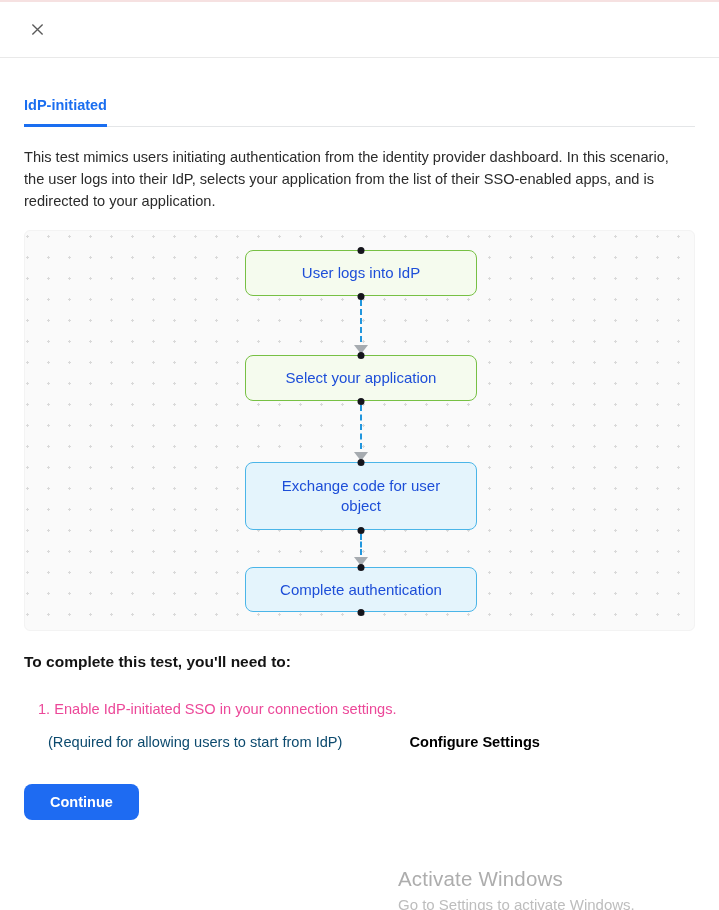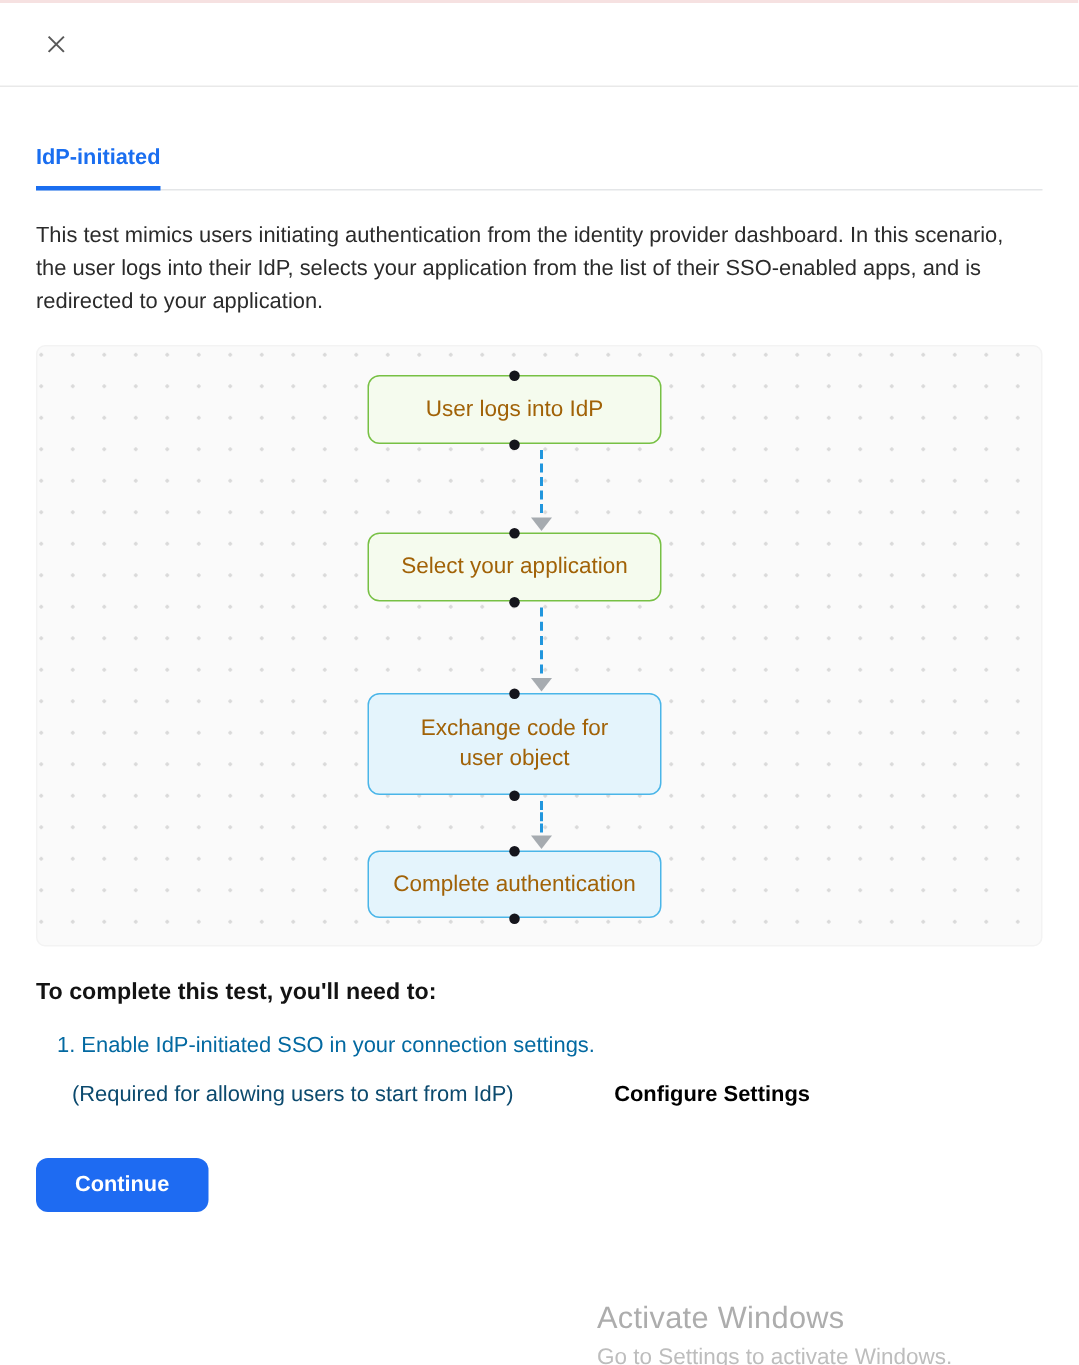--- a/index.html
+++ b/index.html
@@ -25,23 +25,23 @@
   .tab.inactive { color:#222426; margin-left:31px; }
 
   
   .description { margin-top:19px; font-size:14.6px; line-height:22px; color:#2b2b2b; width:668px; }
 
   
   .diagram { position:relative; margin-top:18px; width:671px; height:401px;
     background:#fafafa; border-radius:6px; border:1px solid #f3f3f3; overflow:hidden;
     background-image:radial-gradient(circle, #d9d9d9 1px, transparent 1.35px);
     background-size:21px 21px; background-position:13px 16px; }
-  .node { position:absolute; left:220px; width:196px; border-radius:8px;
+  .node { position:absolute; left:220px; width:232px; border-radius:8px;
     display:flex; align-items:center; justify-content:center; text-align:center;
-    font-size:15px; color:#a16207; line-height:20px; }
+    font-size:15px; color:#1d4ed8; line-height:20px; }
   .node.green { border:1.5px solid #77c044; background:#f5fbee; }
   .node.blue  { border:1.5px solid #4ab5e8; background:#e4f4fc; }
   .node::before, .node::after { content:''; position:absolute; left:50%;
     transform:translateX(-50%); width:7px; height:7px; border-radius:50%; background:#15151c; }
   .node::before { top:-4.5px; }
   .node::after  { bottom:-4.5px; }
   .node1 { top:19px;  height:46px; }
   .node2 { top:124px; height:46px; }
   .node3 { top:231px; height:68px; padding:0 26px; }
   .node4 { top:336px; height:45px; }
@@ -51,21 +51,21 @@
   .conn3 { top:303px; height:21px; }
   .arrowhead { position:absolute; left:329px; width:0; height:0;
     border-left:7px solid transparent; border-right:7px solid transparent;
     border-top:9px solid #a6abb0; }
   .arr1 { top:114px; }
   .arr2 { top:221px; }
   .arr3 { top:326px; }
 
   
   .req-heading { margin-top:22px; font-size:15.5px; font-weight:700; color:#131313; }
-  .req-item { margin-top:18px; margin-left:14px; font-size:14.6px; color:#0369a1; }
+  .req-item { margin-top:30px; margin-left:14px; font-size:14.6px; color:#ec4899; }
   .req-note-row { margin-top:17px; margin-left:24px; display:flex; align-items:center; }
   .req-note { font-size:14.6px; color:#0c4a6e; }
   .req-link { font-size:14.6px; font-weight:700; color:#000000; margin-left:67px; cursor:pointer; }
 
   
   .continue-btn { margin-top:34px; display:inline-block; background:#1e6bf2; color:#ffffff;
     font-family:"Liberation Sans", sans-serif; font-size:14.5px; font-weight:700;
     border:none; border-radius:8px; padding:10px 26px; cursor:pointer; }
   .footer-note { margin-top:13px; font-size:14.6px; color:#454545; }
 

